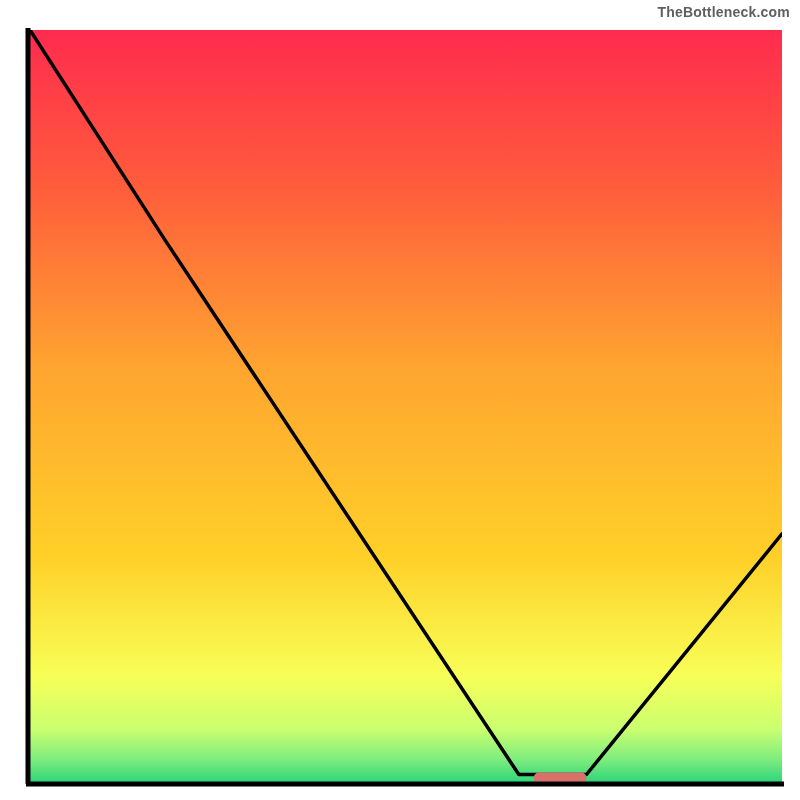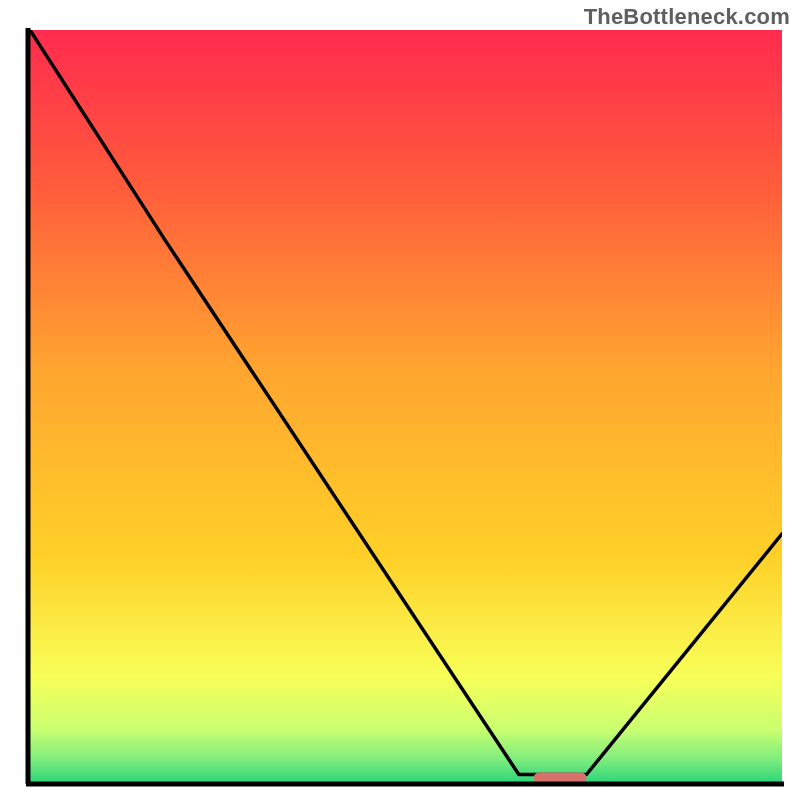--- a/index.html
+++ b/index.html
@@ -13,21 +13,21 @@
   .frame {
     position: relative;
     width: 800px;
     height: 800px;
   }
   .attribution {
     position: absolute;
     top: 4px;
     right: 10px;
     font-family: Arial, Helvetica, sans-serif;
-    font-size: 22px;
+    font-size: 14px;
     font-weight: 600;
     color: #5f5f5f;
     letter-spacing: 0.2px;
     z-index: 10;
   }
   svg {
     position: absolute;
     left: 0;
     top: 0;
   }

